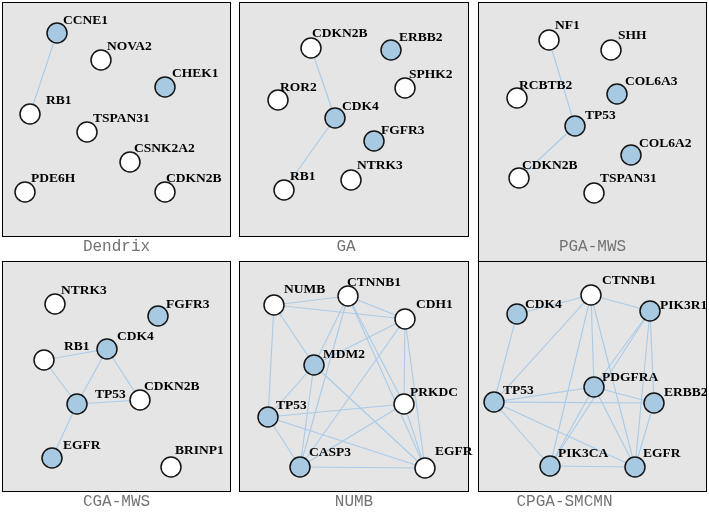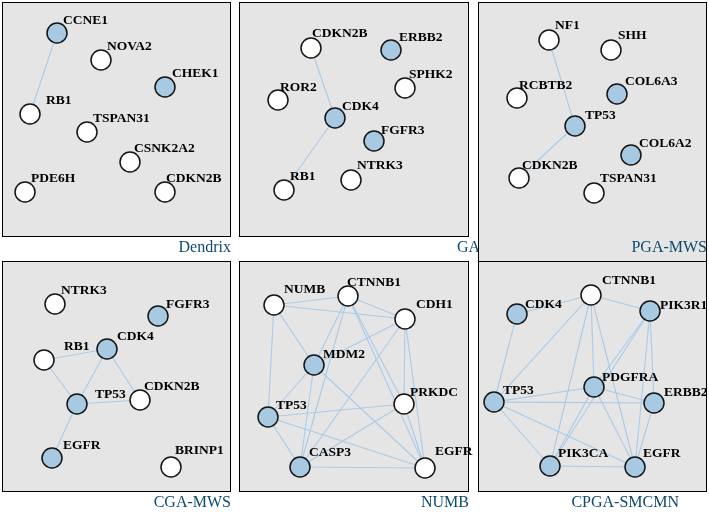--- a/index.html
+++ b/index.html
@@ -8,23 +8,23 @@
   .panel-wrap{position:absolute;}
   .panel-box{
     position:absolute; left:0; top:0;
     border:1.6px solid #000000;
     background:#e5e5e5;
     box-sizing:border-box;
   }
   .panel-box svg{position:absolute; left:0; top:0; overflow:visible; display:block;}
   .panel-caption{
     position:absolute; left:0; width:100%;
-    text-align:right;
-    font-size:16px; color:#0c4a6e;
-    font-family:Liberation Serif, serif;
+    text-align:center;
+    font-size:16px; color:#737373;
+    font-family:Liberation Mono, monospace;
     letter-spacing:0px;
   }
   .net-edge{stroke:#a9cbe8; stroke-width:1.1; fill:none;}
   .net-node{stroke:#141414; stroke-width:1.5;}
   .net-label{
     font-family:"Liberation Serif", serif;
     font-weight:700; font-size:13.5px; fill:#000000;
   }
 </style>
 </head>
@@ -71,21 +71,21 @@
           <text x="72" y="34" class="net-label">CDKN2B</text>
           <text x="159" y="38" class="net-label">ERBB2</text>
           <text x="169" y="75" class="net-label">SPHK2</text>
           <text x="40" y="88" class="net-label">ROR2</text>
           <text x="102" y="107" class="net-label">CDK4</text>
           <text x="141" y="131" class="net-label">FGFR3</text>
           <text x="117" y="166" class="net-label">NTRK3</text>
           <text x="50" y="177" class="net-label">RB1</text>
         </svg>
       </div>
-    <div class="panel-caption" style="left: 250px; top: 238px; width: 230px;">GA</div>
+    <div class="panel-caption" style="left: 231px; top: 238px; width: 230px;">GA</div>
   </div>
   <div class="panel-wrap">
     <div class="panel-box" style="left: 478px; top: 2px; width: 229px; height: 304px;">
         <svg width="229" height="235" viewBox="0 0 229 235">
           <line x1="70" y1="37" x2="96" y2="123" class="net-edge"></line>
           <line x1="96" y1="123" x2="40" y2="175" class="net-edge"></line>
           <circle cx="70" cy="37" r="10" class="net-node" fill="#ffffff"></circle>
           <circle cx="132" cy="47" r="10" class="net-node" fill="#ffffff"></circle>
           <circle cx="38" cy="95" r="10" class="net-node" fill="#ffffff"></circle>
           <circle cx="138" cy="91" r="10" class="net-node" fill="#a7c9e2"></circle>

